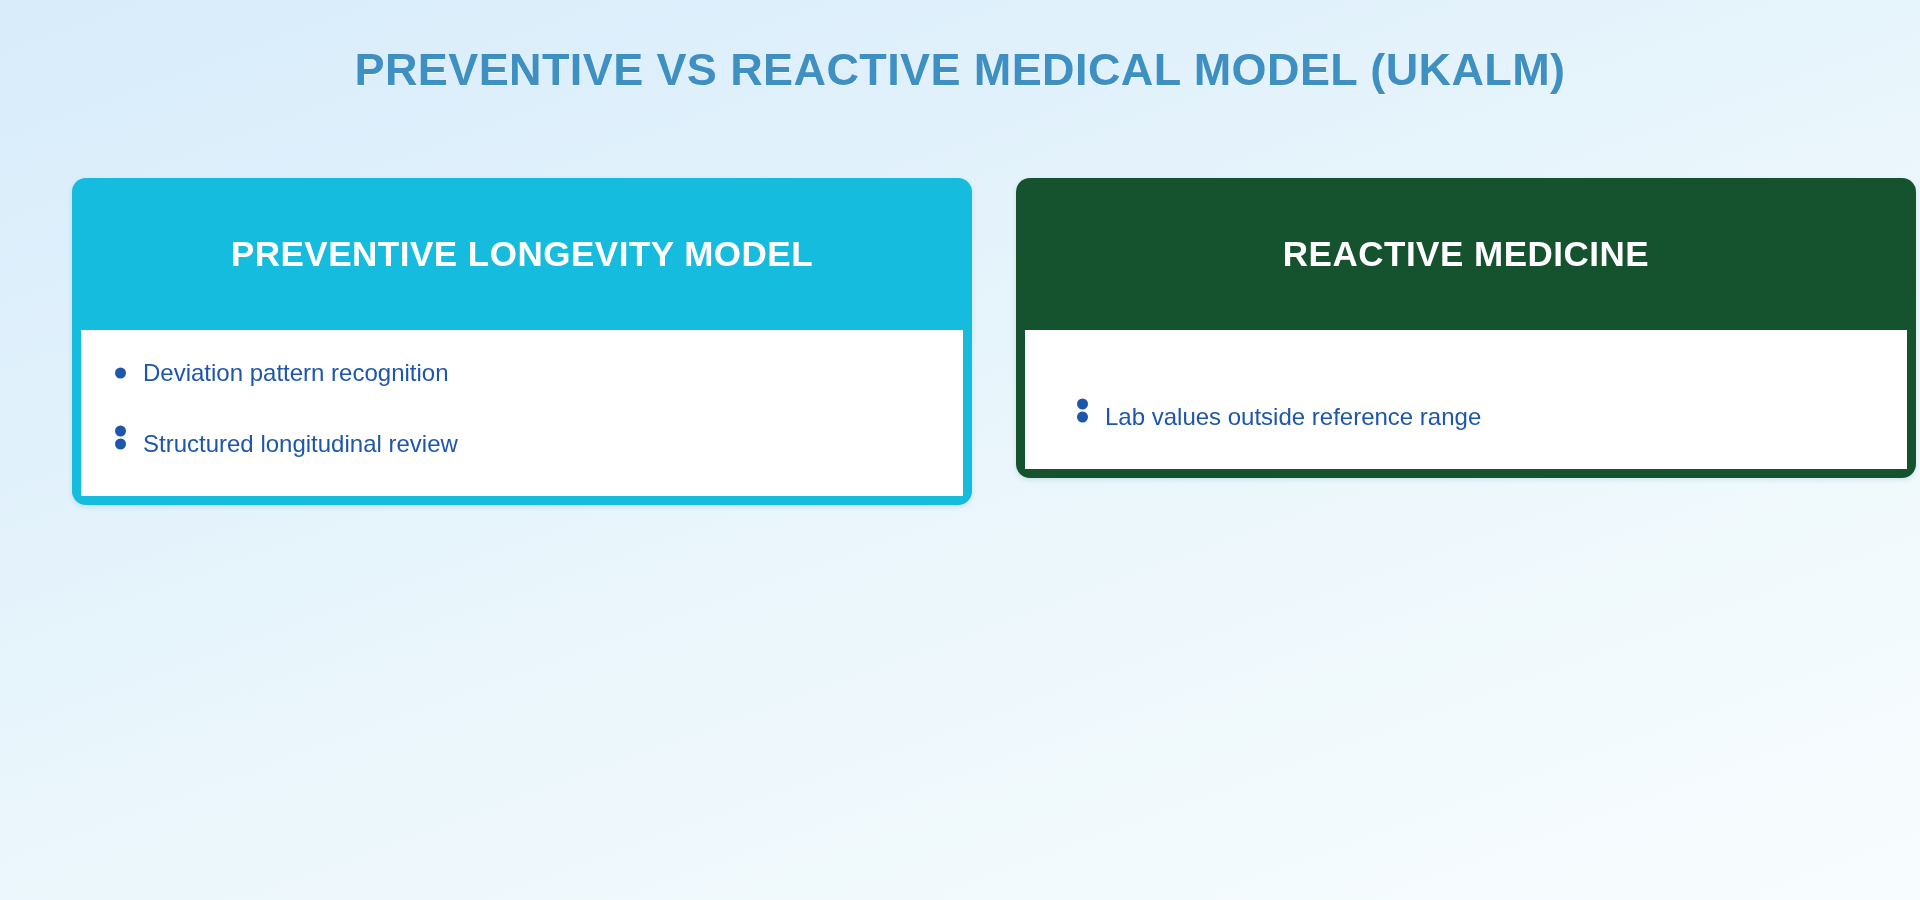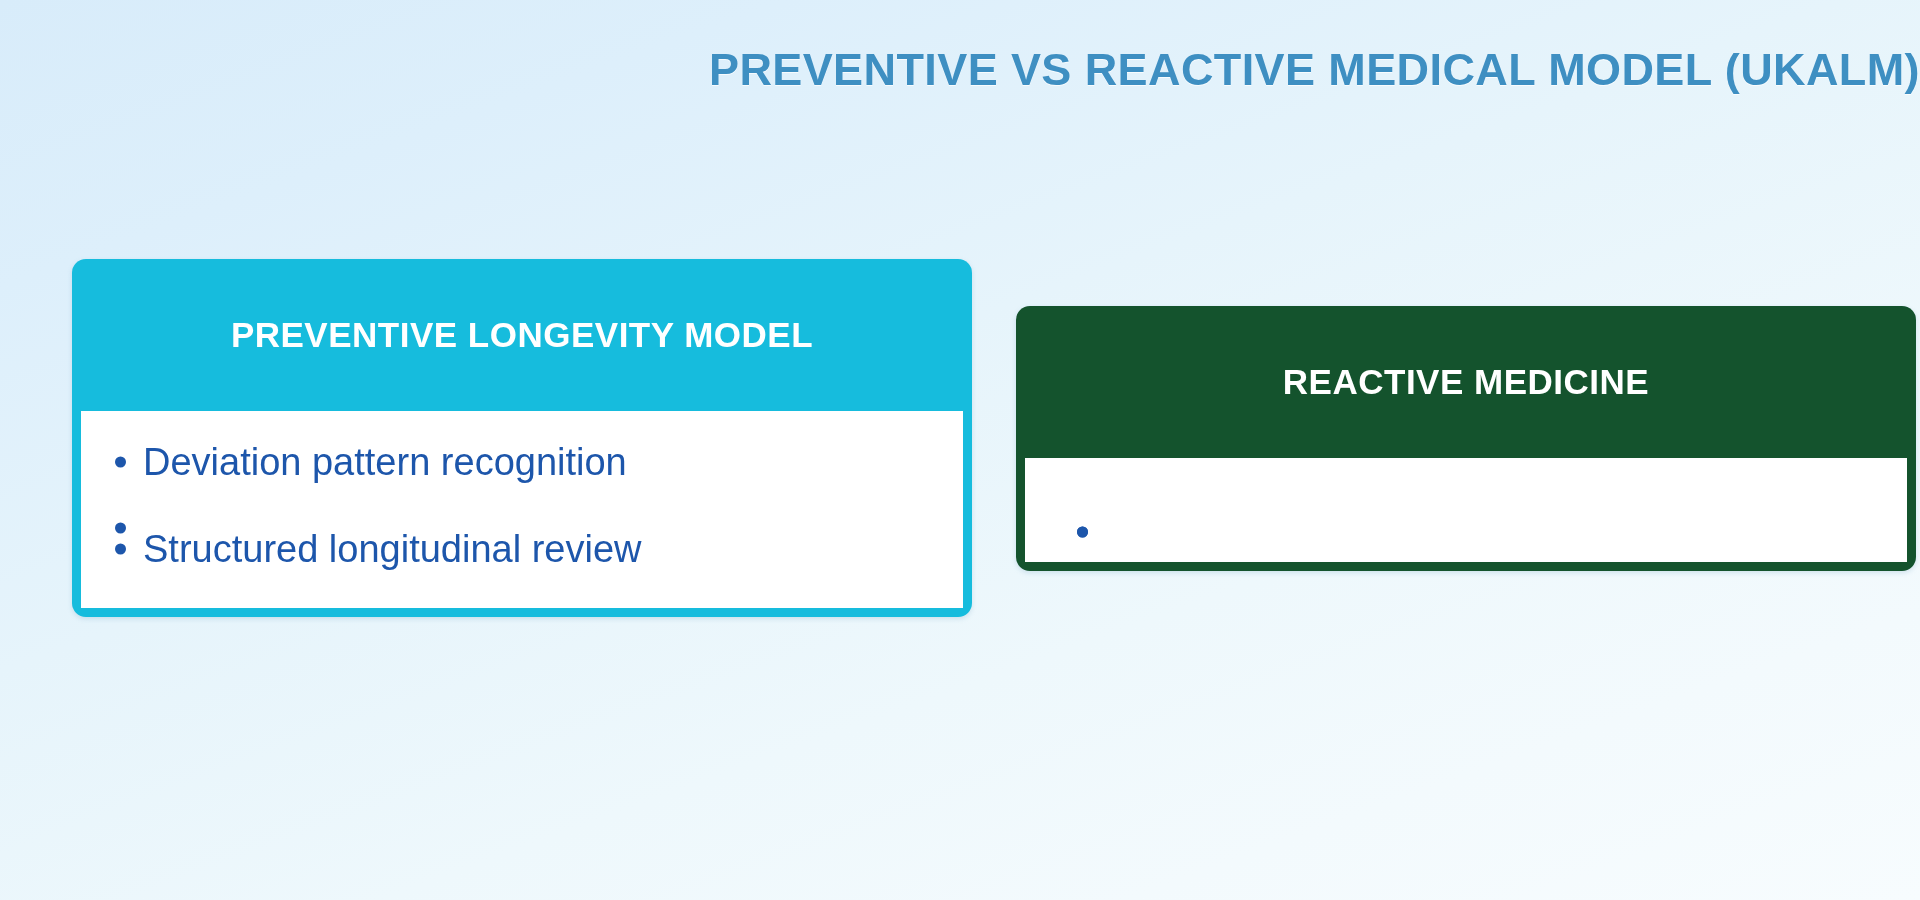--- a/index.html
+++ b/index.html
@@ -28,39 +28,39 @@
     height: 900px;
     box-sizing: border-box;
   }
 
   
   .title {
     position: absolute;
     top: 44px;
     left: 0;
     width: 1920px;
-    text-align: right;
+    text-align: center;
     font-size: 45px;
     font-weight: bold;
     letter-spacing: 0.4px;
     color: #3e8fc2;
     text-shadow: 0 1px 0 rgba(255,255,255,0.75);
     white-space: nowrap;
   }
 
   
   .columns {
     position: absolute;
     top: 178px;
     left: 38px;
     width: 1844px;
     height: 520px;
     display: flex;
     justify-content: space-between;
-    align-items: center;
+    align-items: flex-start;
     padding-left: 34px;
   }
 
   .card {
     box-sizing: border-box;
     display: flex;
     flex-direction: column;
     border-radius: 14px;
     overflow: hidden;
   }
@@ -107,21 +107,21 @@
   .bullet-list {
     list-style: none;
     margin: 0;
     padding: 0;
   }
 
   .bullet-item {
     position: relative;
     padding-left: 32px;
     color: #1d56ab;
-    font-size: 38px;
+    font-size: 24px;
     line-height: 1.12;
     margin-bottom: 44px;
     white-space: nowrap;
   }
 
   .bullet-item:last-child {
     margin-bottom: 8px;
   }
 
   .bullet-dot {
@@ -165,19 +165,20 @@
 
     <div class="card card-right">
       <div class="card-header">REACTIVE MEDICINE</div>
       <div class="card-body">
         <ul class="bullet-list">
           <li class="bullet-item">
             <span class="bullet-dot"></span>
           </li>
           <li class="bullet-item">
             <span class="bullet-dot"></span>
+            <span>Lab values outside reference range</span>
           </li>
         </ul>
       </div>
     </div>
 
   </div>
 </div>
 
 </body></html>

